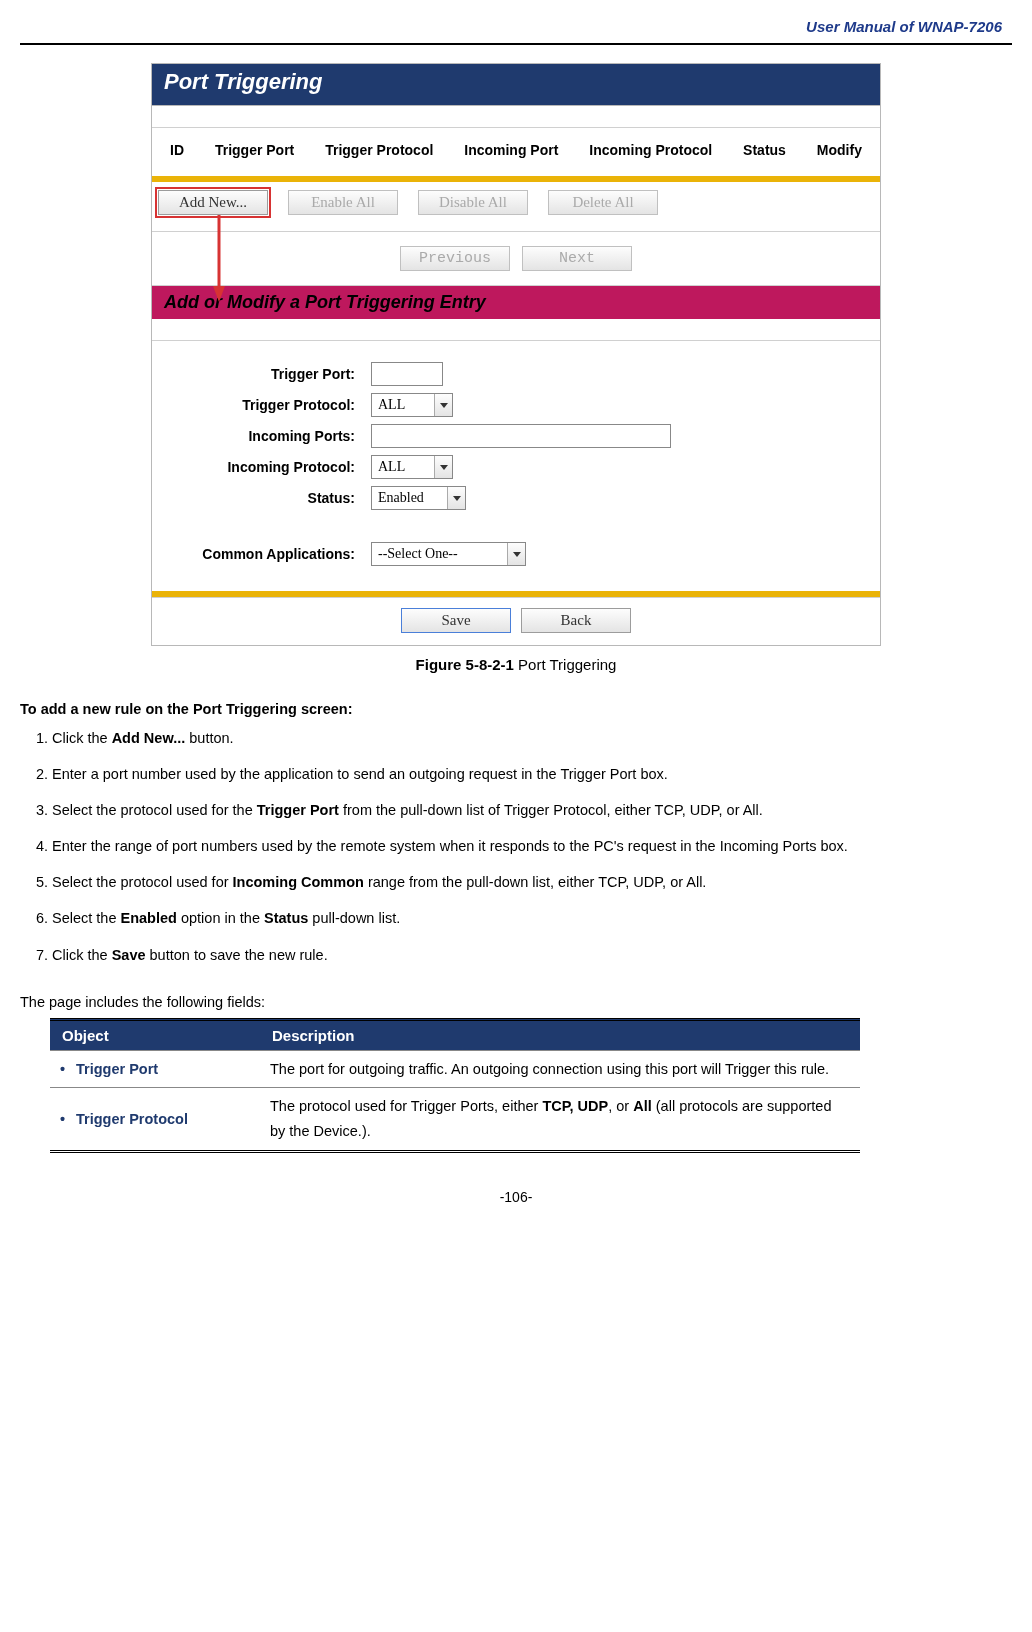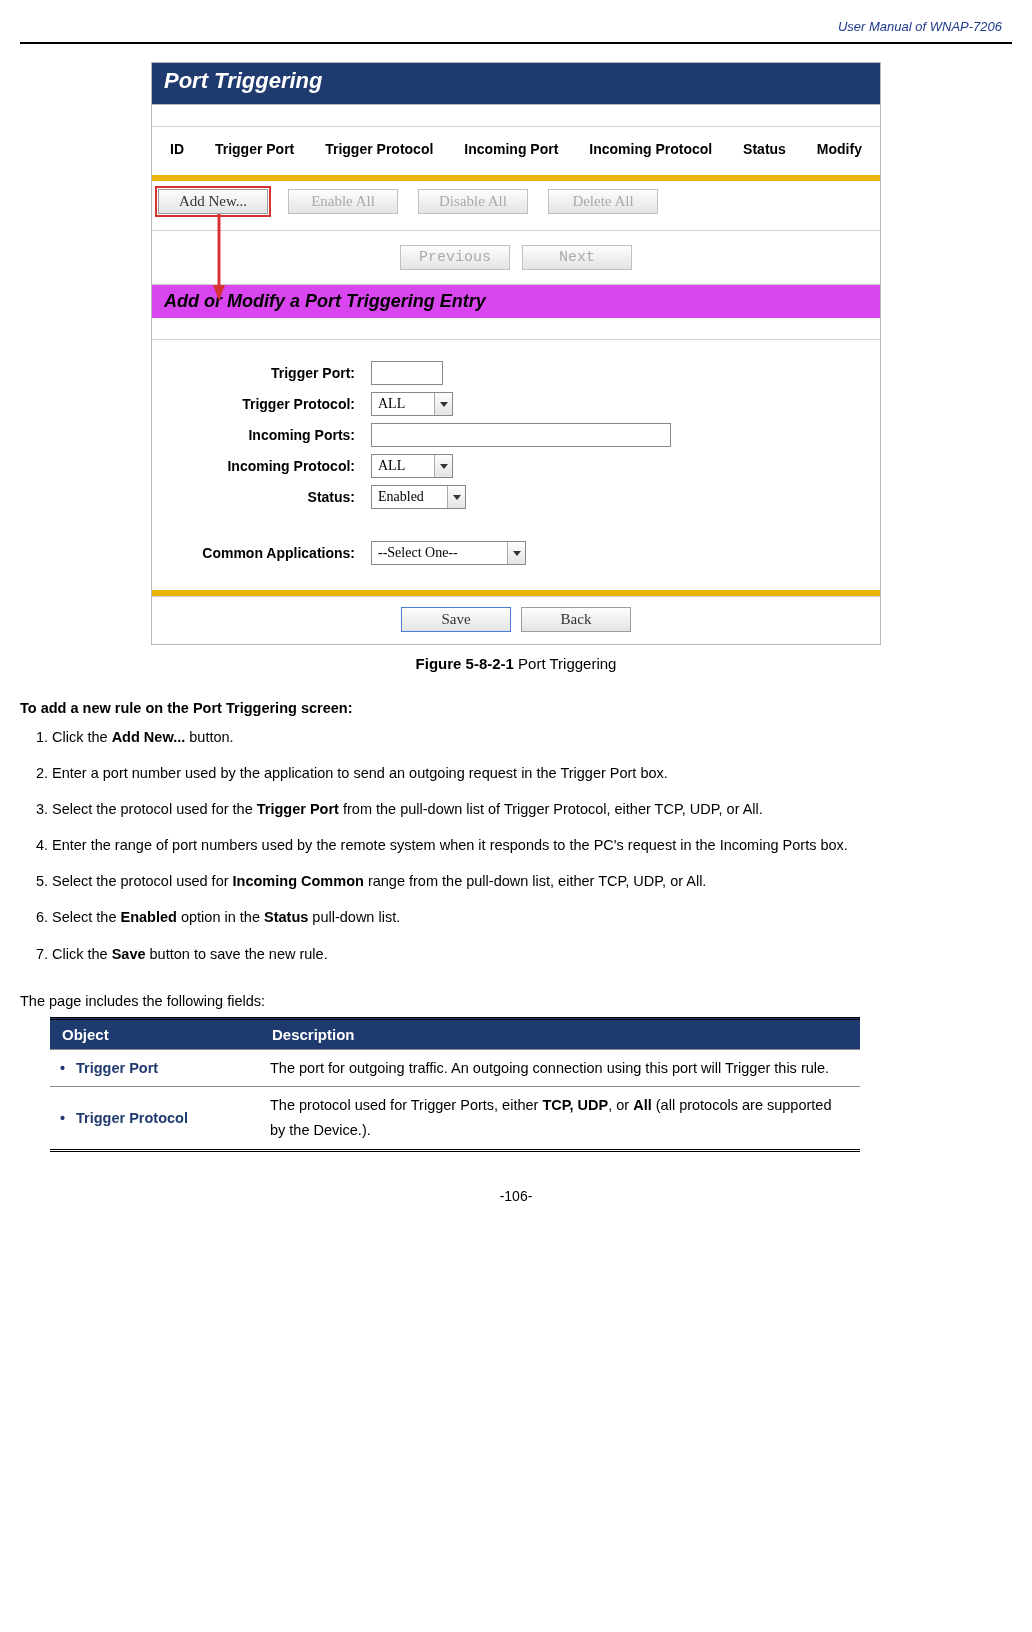--- a/index.html
+++ b/index.html
@@ -11,23 +11,23 @@
     width: 1032px;
     margin: 0 auto;
     padding: 0 20px;
   }
   .header-area {
     text-align: right;
     padding: 18px 10px 8px 0;
   }
   .doc-title {
     color: #1e3a8a;
-    font-weight: normal;
+    font-weight: bold;
     font-style: italic;
-    font-size: 13px;
+    font-size: 15px;
   }
   .header-rule {
     border: none;
     border-top: 2.5px solid #000;
     margin-bottom: 18px;
   }
   .screenshot-wrap {
     margin: 0 auto 10px auto;
     width: 730px;
   }
@@ -40,21 +40,21 @@
   .banner {
     background: #1f3a6e;
     color: #fff;
     font-size: 22px;
     font-style: italic;
     font-weight: bold;
     padding: 5px 12px 10px 12px;
     border-bottom: 1px solid #b8b8b8;
   }
   .sub-banner {
-    background: #d946ef;
+    background: #be185d;
     color: #000;
     font-size: 18px;
     font-style: italic;
     font-weight: bold;
     padding: 6px 12px;
   }
   .gap { background: #fff; height: 22px; border-bottom: 1px solid #d0d0d0; }
   .section {
     padding: 14px 14px 18px 14px;
     border-bottom: 6px solid #eab308;

